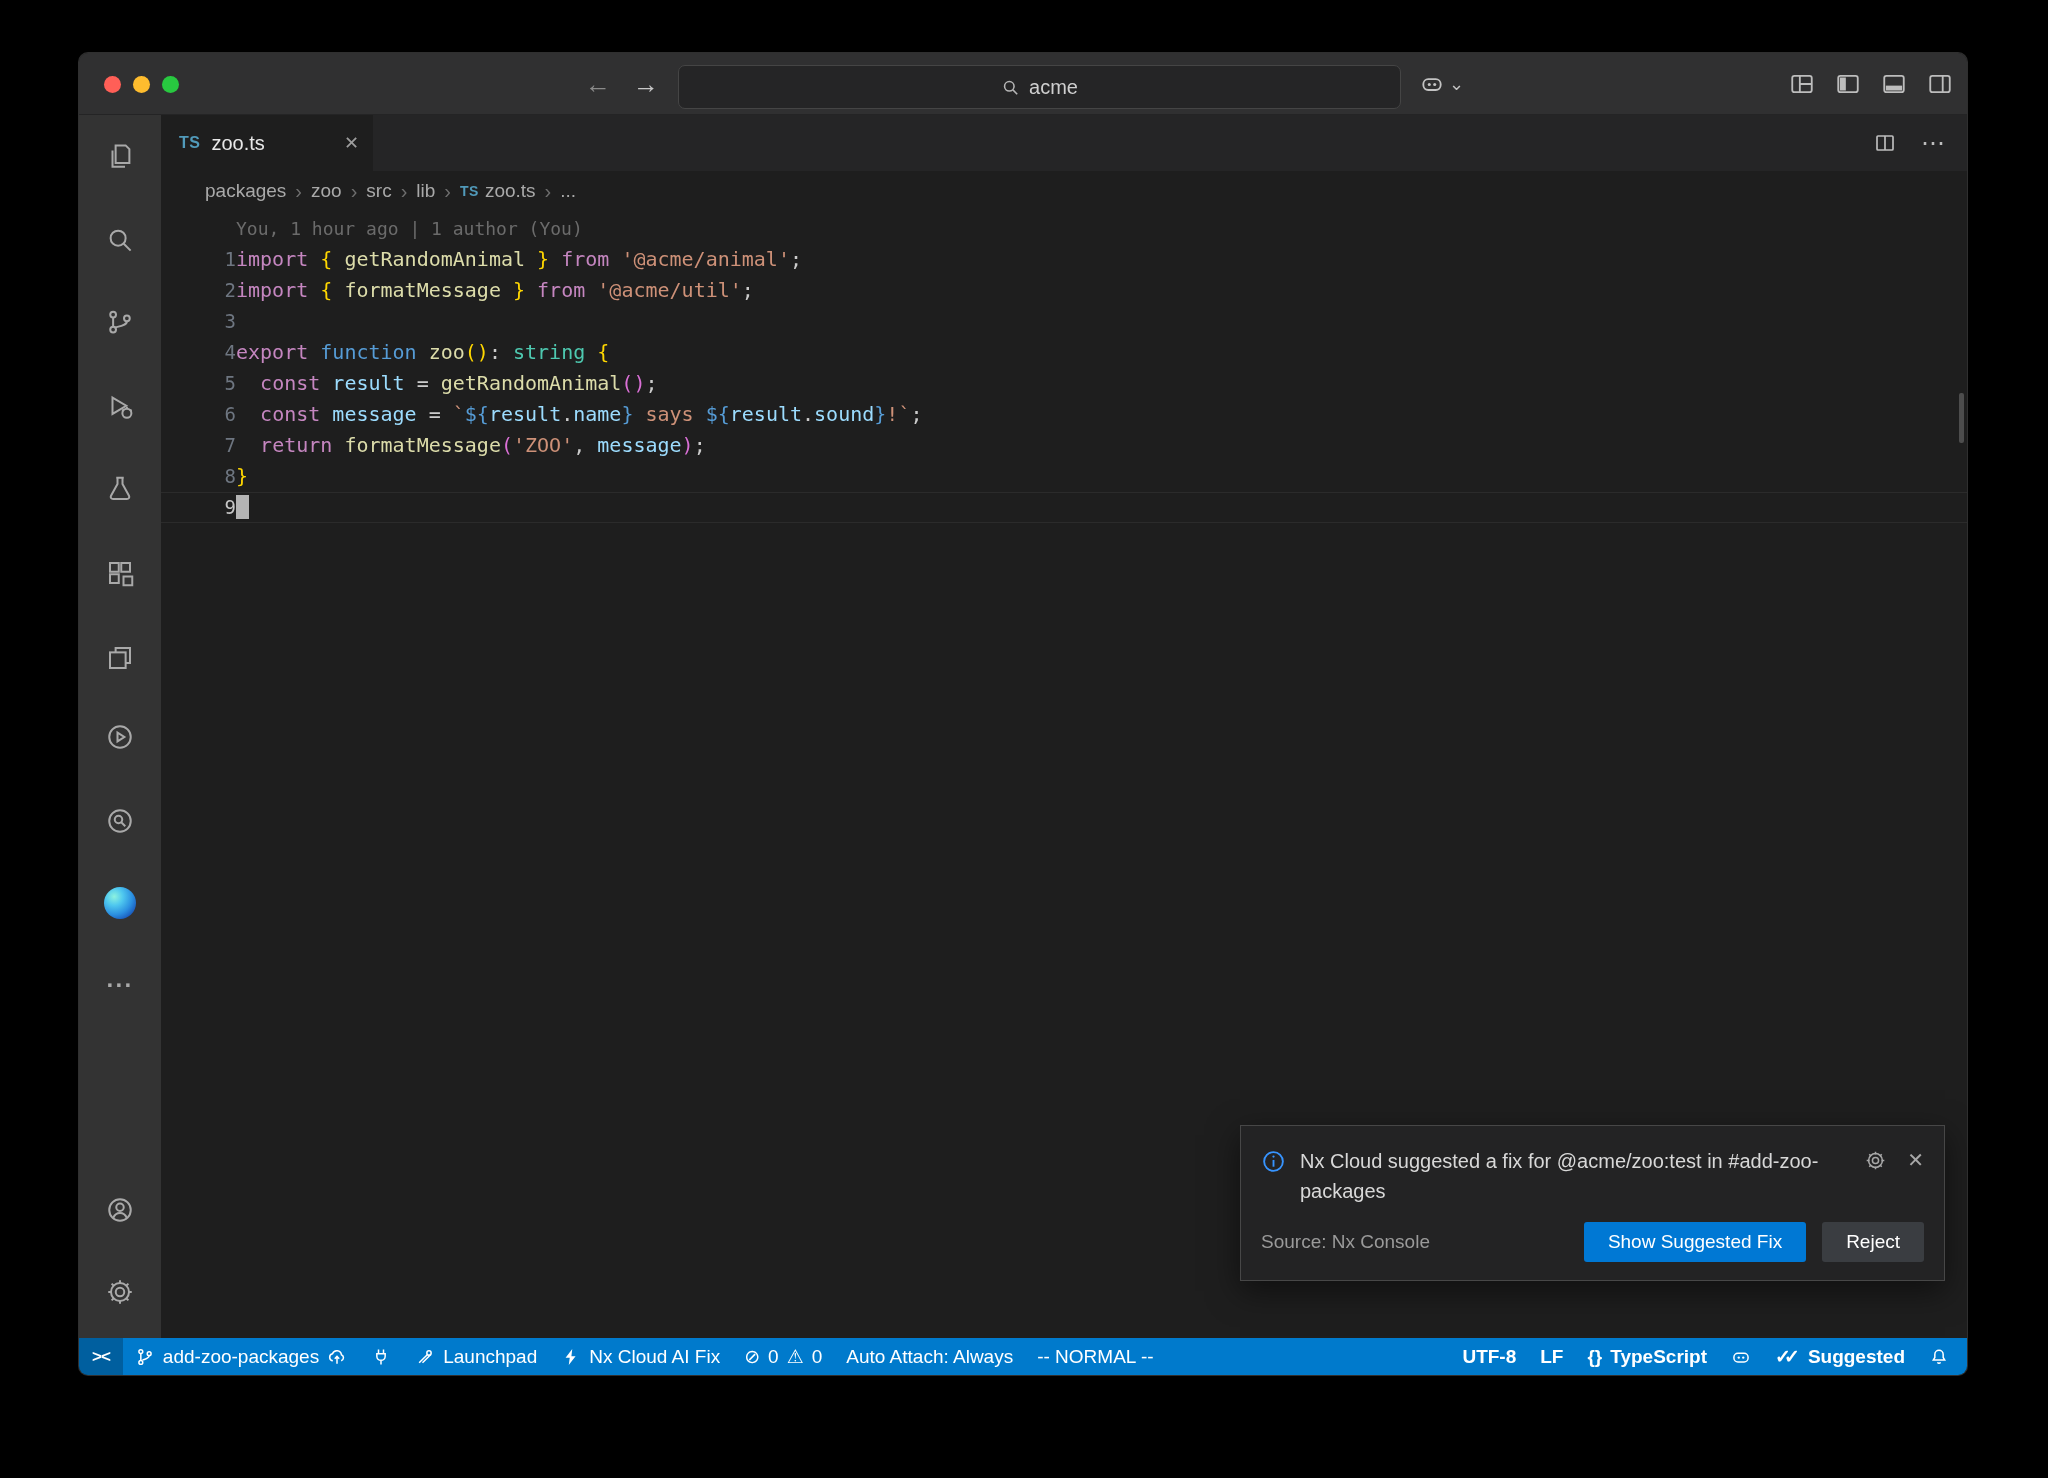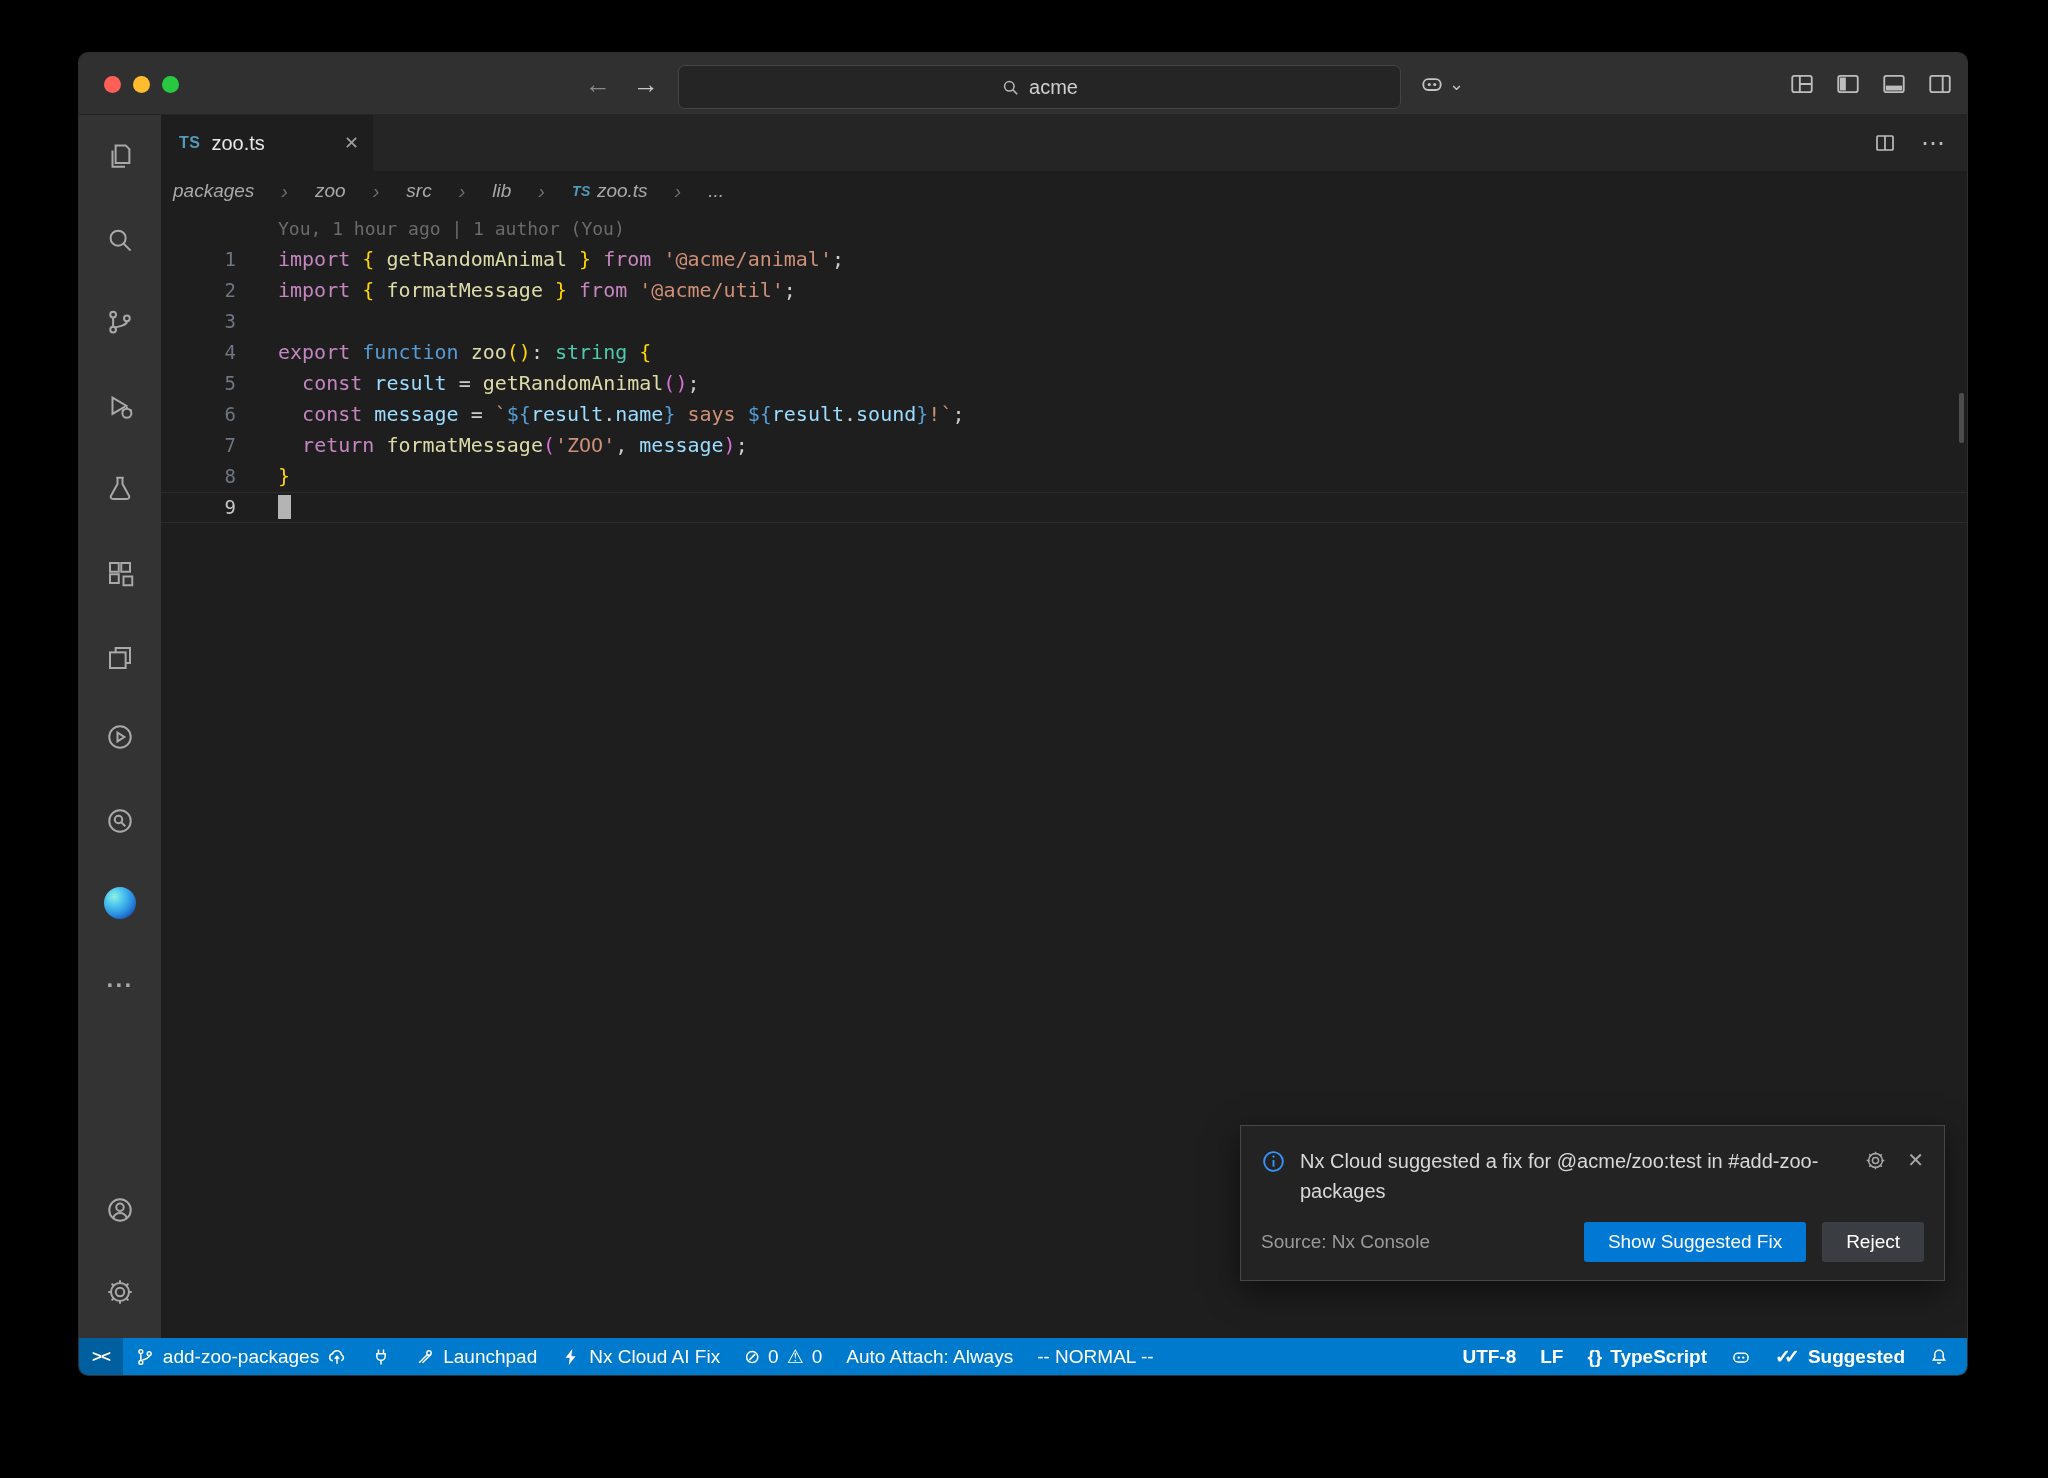--- a/index.html
+++ b/index.html
@@ -35,33 +35,33 @@
   .editorcol { flex:1; display:flex; flex-direction:column; background:#1e1e1e; position:relative; min-width:0; }
 
   .tabbar { height:56px; background:#252526; display:flex; align-items:stretch; flex:0 0 auto; }
   .tab { width:212px; background:#1e1e1e; display:flex; align-items:center; gap:11px; padding:0 14px 0 18px; }
   .tab-title { color:#e8e8e8; font-size:20px; }
   .ts-badge { color:#519aba; font-weight:bold; font-size:16px; letter-spacing:.5px; }
   .tab-close { margin-left:auto; color:#9d9d9d; font-size:18px; }
   .tab-actions { margin-left:auto; display:flex; align-items:center; gap:24px; padding-right:22px; color:#bdbdbd; }
   .tab-more { font-size:24px; }
 
-  .breadcrumbs { height:40px; display:flex; align-items:center; padding-left:12px; gap:27px;
-    color:#a9a9a9; font-size:19px; flex:0 0 auto;font-style:italic; }
+  .breadcrumbs { height:40px; display:flex; align-items:center; padding-left:44px; gap:9px;
+    color:#a9a9a9; font-size:19px; flex:0 0 auto; }
   .crumb-sep { color:#6e6e6e; font-size:20px; }
   .crumb-file { display:flex; align-items:center; gap:6px; }
   .crumb-file .ts-badge { font-size:14px; }
 
   
   .code-area { flex:1; position:relative; font-family:"DejaVu Sans Mono", monospace; font-size:20px; padding-top:2px; overflow:hidden; }
   .code-row { display:flex; height:31px; line-height:31px; white-space:pre; }
   .code-row.current { box-shadow: inset 0 1px 0 rgba(255,255,255,.06), inset 0 -1px 0 rgba(255,255,255,.06); }
   .gutter { width:75px; text-align:right; color:#6e7681; font-size:19px; flex:0 0 auto; }
   .gutter.current { color:#c6c6c6; }
-  .code-text { margin-left:42px; color:#cccccc; }
+  .code-text { color:#cccccc; }
   .code-text.blame { color:#6b6b6b; font-size:18px; }
   .cursor { display:inline-block; width:13px; height:24px; background:#b4b4b4; vertical-align:middle; margin-top:-4px; }
 
   .tok-kw{color:#C586C0}.tok-kw2{color:#569CD6}.tok-fn{color:#DCDCAA}.tok-var{color:#9CDCFE}
   .tok-str{color:#CE9178}.tok-type{color:#4EC9B0}.tok-b1{color:#FFD700}.tok-b2{color:#DA70D6}
   .tok-tpl{color:#569CD6}.tok-d{color:#CCCCCC}
 
   .scroll-thumb { position:absolute; right:3px; top:182px; width:5px; height:50px; background:#4d4d4d; border-radius:2px; }
 
   

